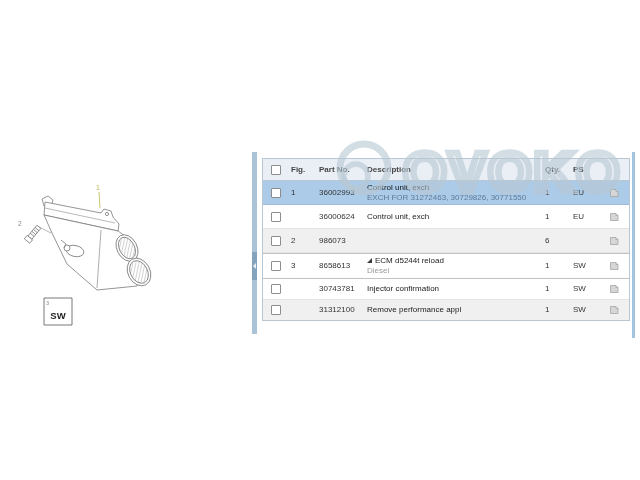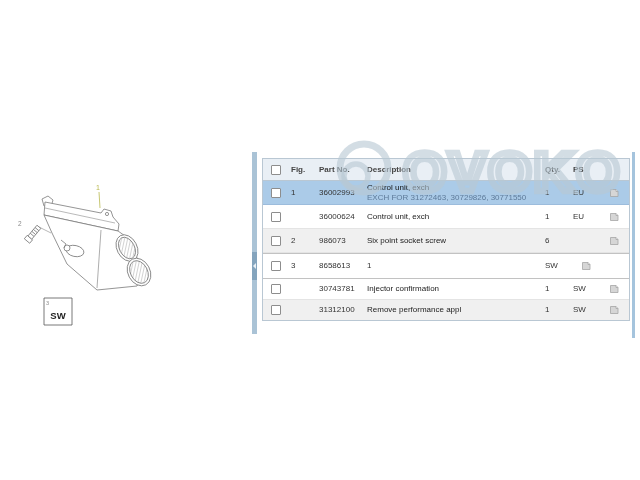--- a/index.html
+++ b/index.html
@@ -171,40 +171,43 @@
     </div>
   </div>
 
   <div class="trow shaded has-sub">
     <div class="cell c-check">
           <span class="checkbox"></span>
         </div>
     <div class="cell">2</div>
     <div class="cell">986073</div>
     <div class="cell">
-      <div class="desc-main">
-        <span>Six point socket screw</span>
-      </div>
     </div>
     <div class="cell c-qty">6</div>
     <div class="cell c-ps"></div>
     <div class="cell c-note">
       <svg width="10" height="10">
         <path d="M1.5,1.5 h5.5 l2,2 v5 h-7.5 z" fill="#d6d6d6" stroke="#a6a6a6" stroke-width="0.8"></path>
         <path d="M7,1.5 v2 h2" fill="#efefef" stroke="#a6a6a6" stroke-width="0.8"></path>
       </svg>
     </div>
   </div>
 
   <div class="trow expand-row has-sub">
     <div class="cell c-check">
           <span class="checkbox"></span>
         </div>
     <div class="cell">3</div>
     <div class="cell">8658613</div>
+    <div class="cell">
+      <div class="desc-main">
+        <span class="tri"></span><span>ECM d5244t reload</span>
+      </div>
+      <div class="desc-sub">Diesel</div>
+    </div>
     <div class="cell c-qty">1</div>
     <div class="cell c-ps">SW</div>
     <div class="cell c-note">
       <svg width="10" height="10">
         <path d="M1.5,1.5 h5.5 l2,2 v5 h-7.5 z" fill="#d6d6d6" stroke="#a6a6a6" stroke-width="0.8"></path>
         <path d="M7,1.5 v2 h2" fill="#efefef" stroke="#a6a6a6" stroke-width="0.8"></path>
       </svg>
     </div>
   </div>
 

